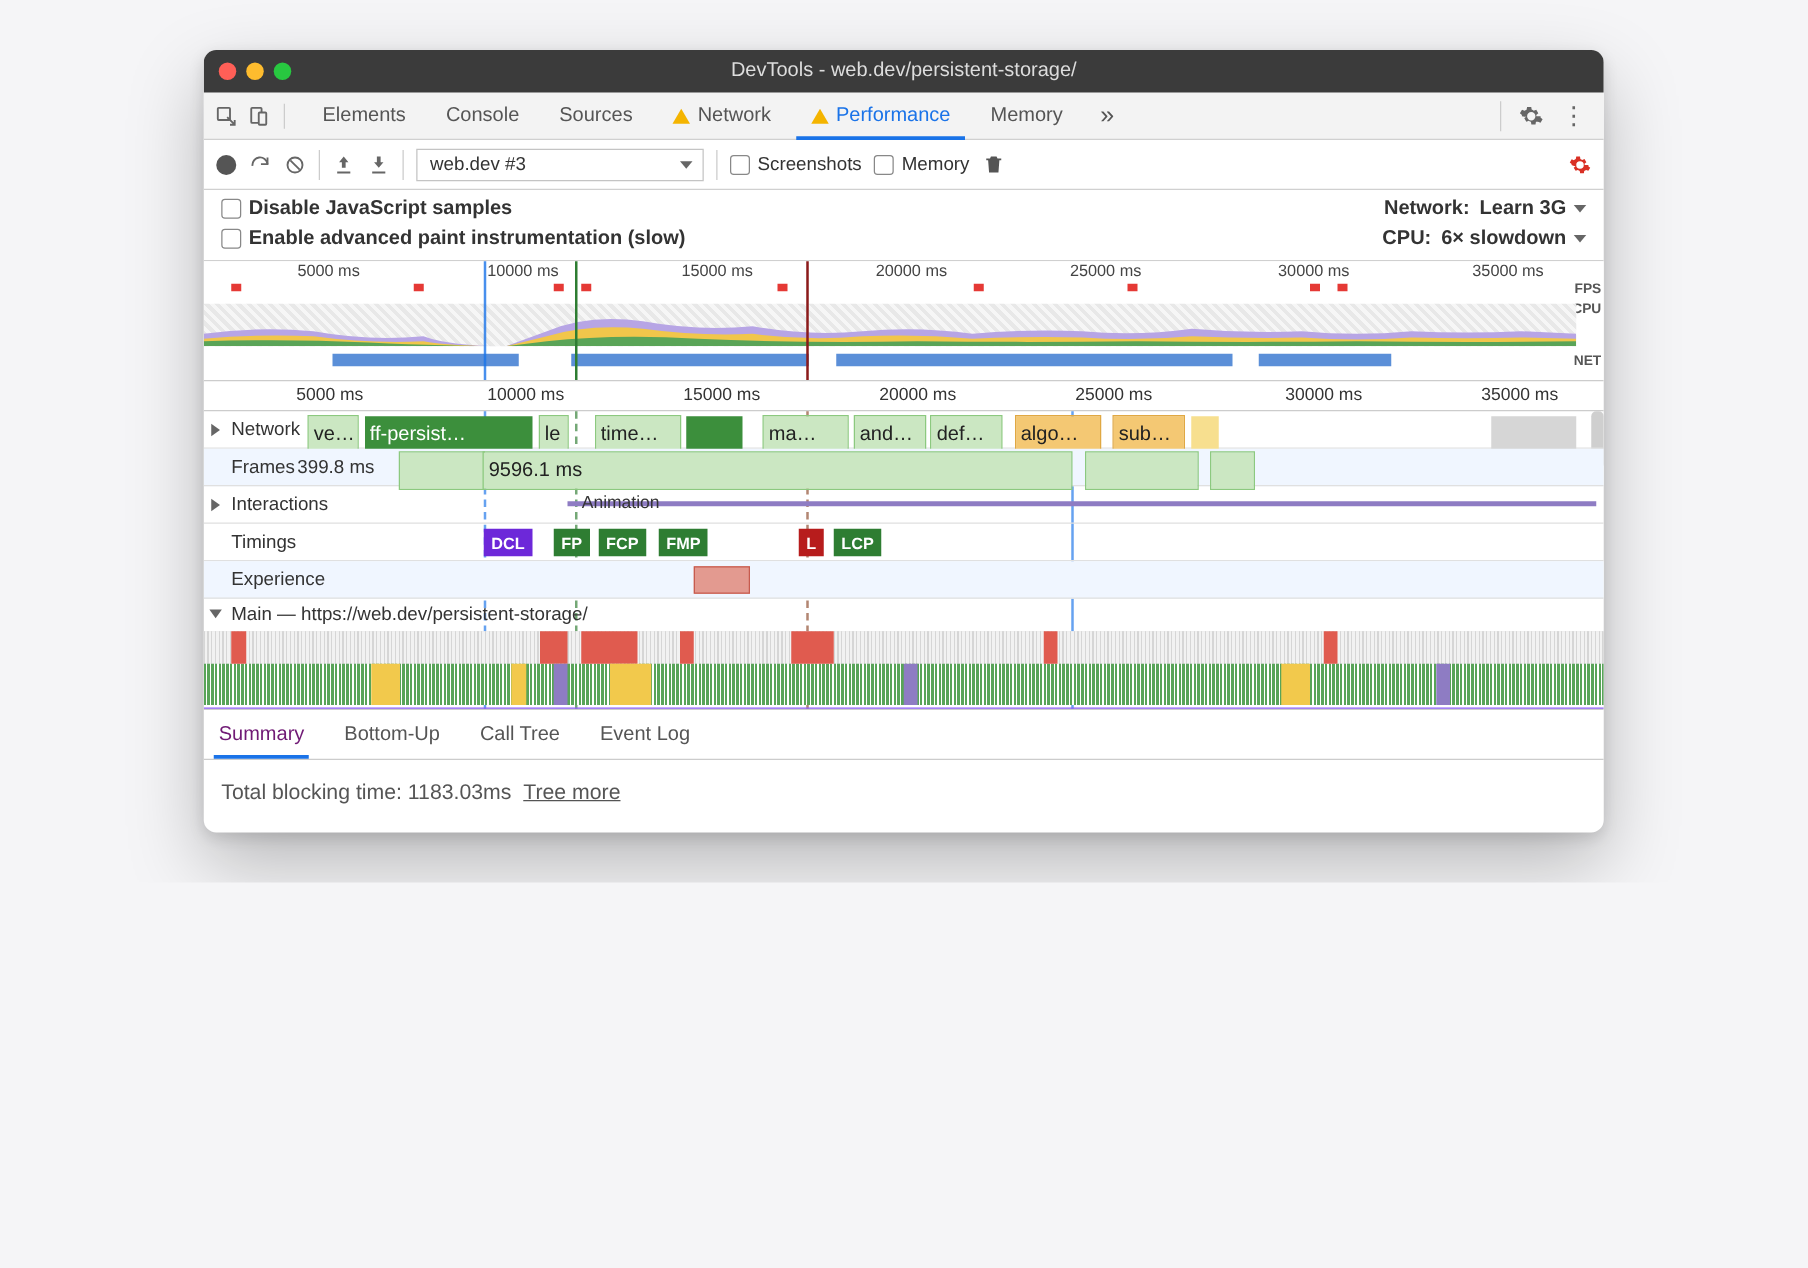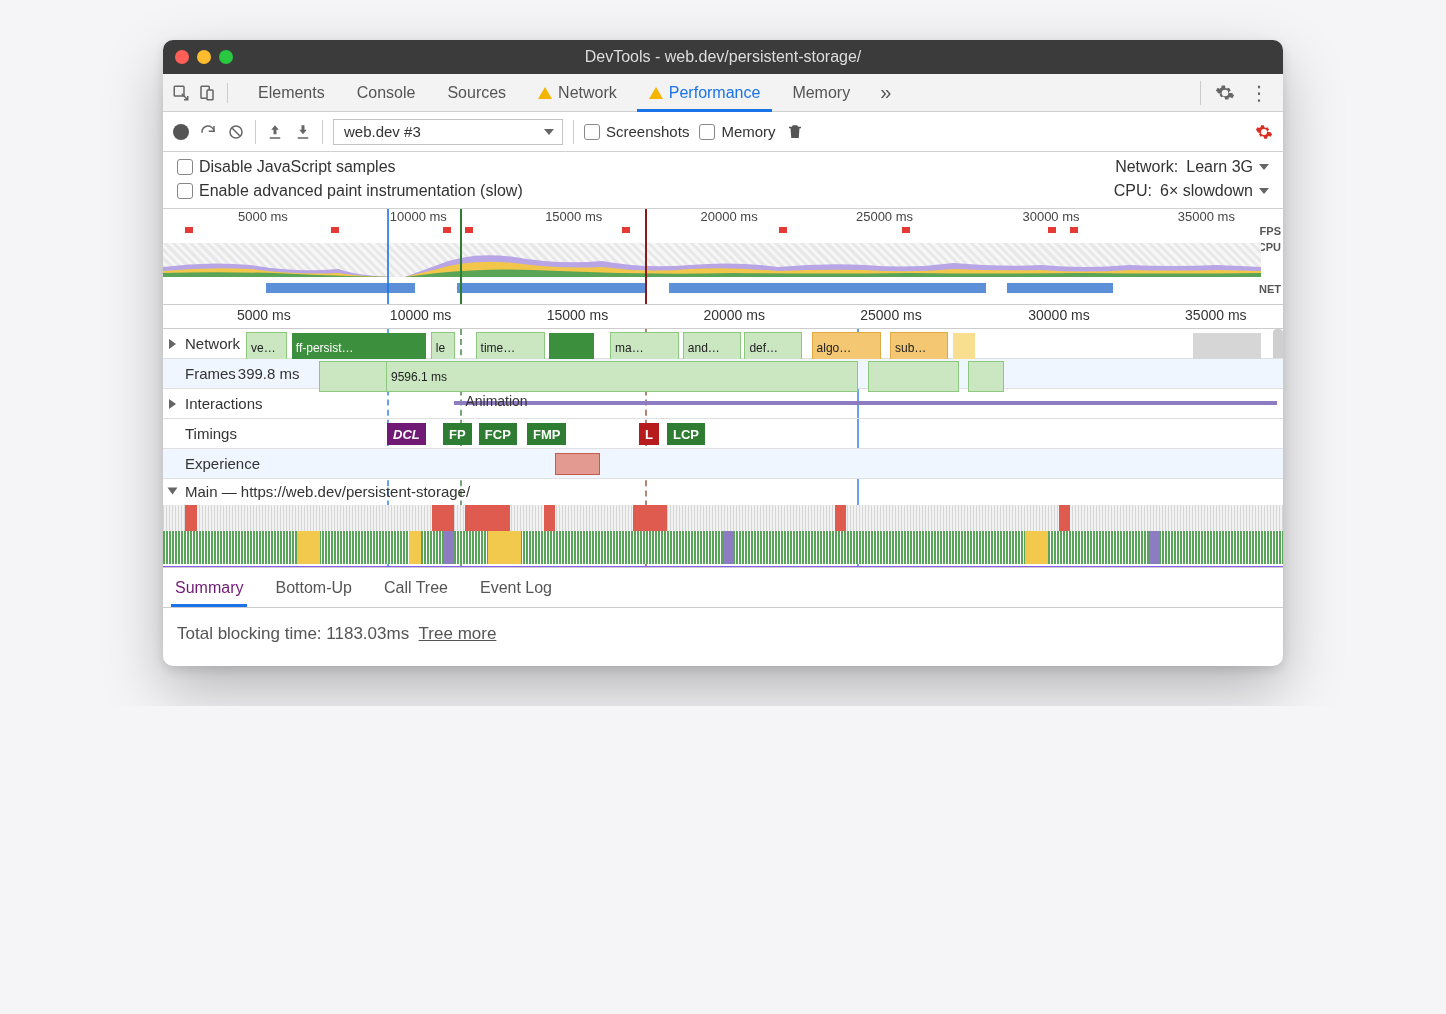--- a/index.html
+++ b/index.html
@@ -82,21 +82,21 @@
     display:inline-block;
   }
   .chk-label { display:flex; align-items:center; gap:6px; color:#333; font-size:15px;}
   .spacer { flex:1; }
   .gear-red { color:#d93025; }
   
   .settings {
     display:flex; flex-direction:column; border-bottom:1px solid #d0d0d0;
     padding:6px 14px 8px 14px; gap:6px;
   }
-  .settings-row { display:flex; align-items:center; }
+  .settings-row { display:flex; align-items:center;font-weight:bold; }
   .settings-row .chk-label { font-size:16px; }
   .perf-dd { display:flex; align-items:center; gap:8px; font-size:16px; color:#333;}
   .perf-dd .dd-val { color:#333; padding-right:16px; position:relative;}
   .perf-dd .dd-val::after{
     content:"";position:absolute;right:0;top:50%;
     width:0;height:0;border-left:5px solid transparent;border-right:5px solid transparent;border-top:6px solid #666;
     transform:translateY(-50%);
   }
   
   .overview {
@@ -131,33 +131,33 @@
   .trk-label {
     position:absolute; left:0; top:0; bottom:0; display:flex; align-items:center;
     padding-left:22px; font-size:15px; color:#333; z-index:2;
   }
   .trk-label .caret {
     position:absolute; left:6px; top:50%; transform:translateY(-50%);
     width:0;height:0;border-top:5px solid transparent;border-bottom:5px solid transparent;border-left:7px solid #666;
   }
   .trk-body { position:absolute; left:0; right:0; top:0; bottom:0; }
   .chip {
-    position:absolute; top:4px; height:29px; font-size:12px; color:#222;
+    position:absolute; top:4px; height:29px; font-size:16px; color:#222;
     display:flex; align-items:center; padding:0 4px; overflow:hidden; white-space:nowrap;
   }
   .chip.lg { background:#cbe7c2; outline:1px solid #8cc97f; }
   .chip.dg { background:#3c8f3c; color:#fff; }
   .chip.or { background:#f4c873; outline:1px solid #e0a843;}
   .chip.ylw { background:#f7df8f; }
   .chip.gr { background:#d6d6d6; }
   .timing {
     position:absolute; top:4px; height:22px; font-size:13px; color:#fff;
     display:flex; align-items:center; padding:0 6px; font-weight:600;
   }
-  .timing.blue { background:#701a75;font-style:italic; }
+  .timing.blue { background:#6d28d9; }
   .timing.green { background:#2e7d32; }
   .timing.red { background:#b71c1c; }
   .exp-box {
     position:absolute; top:4px; height:22px; background:#e39a90; border:1px solid #c75b4e;
   }
   .main-row {
     height:88px; border-bottom:1px solid #8b5cf6; position:relative;
     padding-top:4px;
   }
   .main-row .lbl { font-size:15px; color:#333; padding-left:22px; position:relative; }

